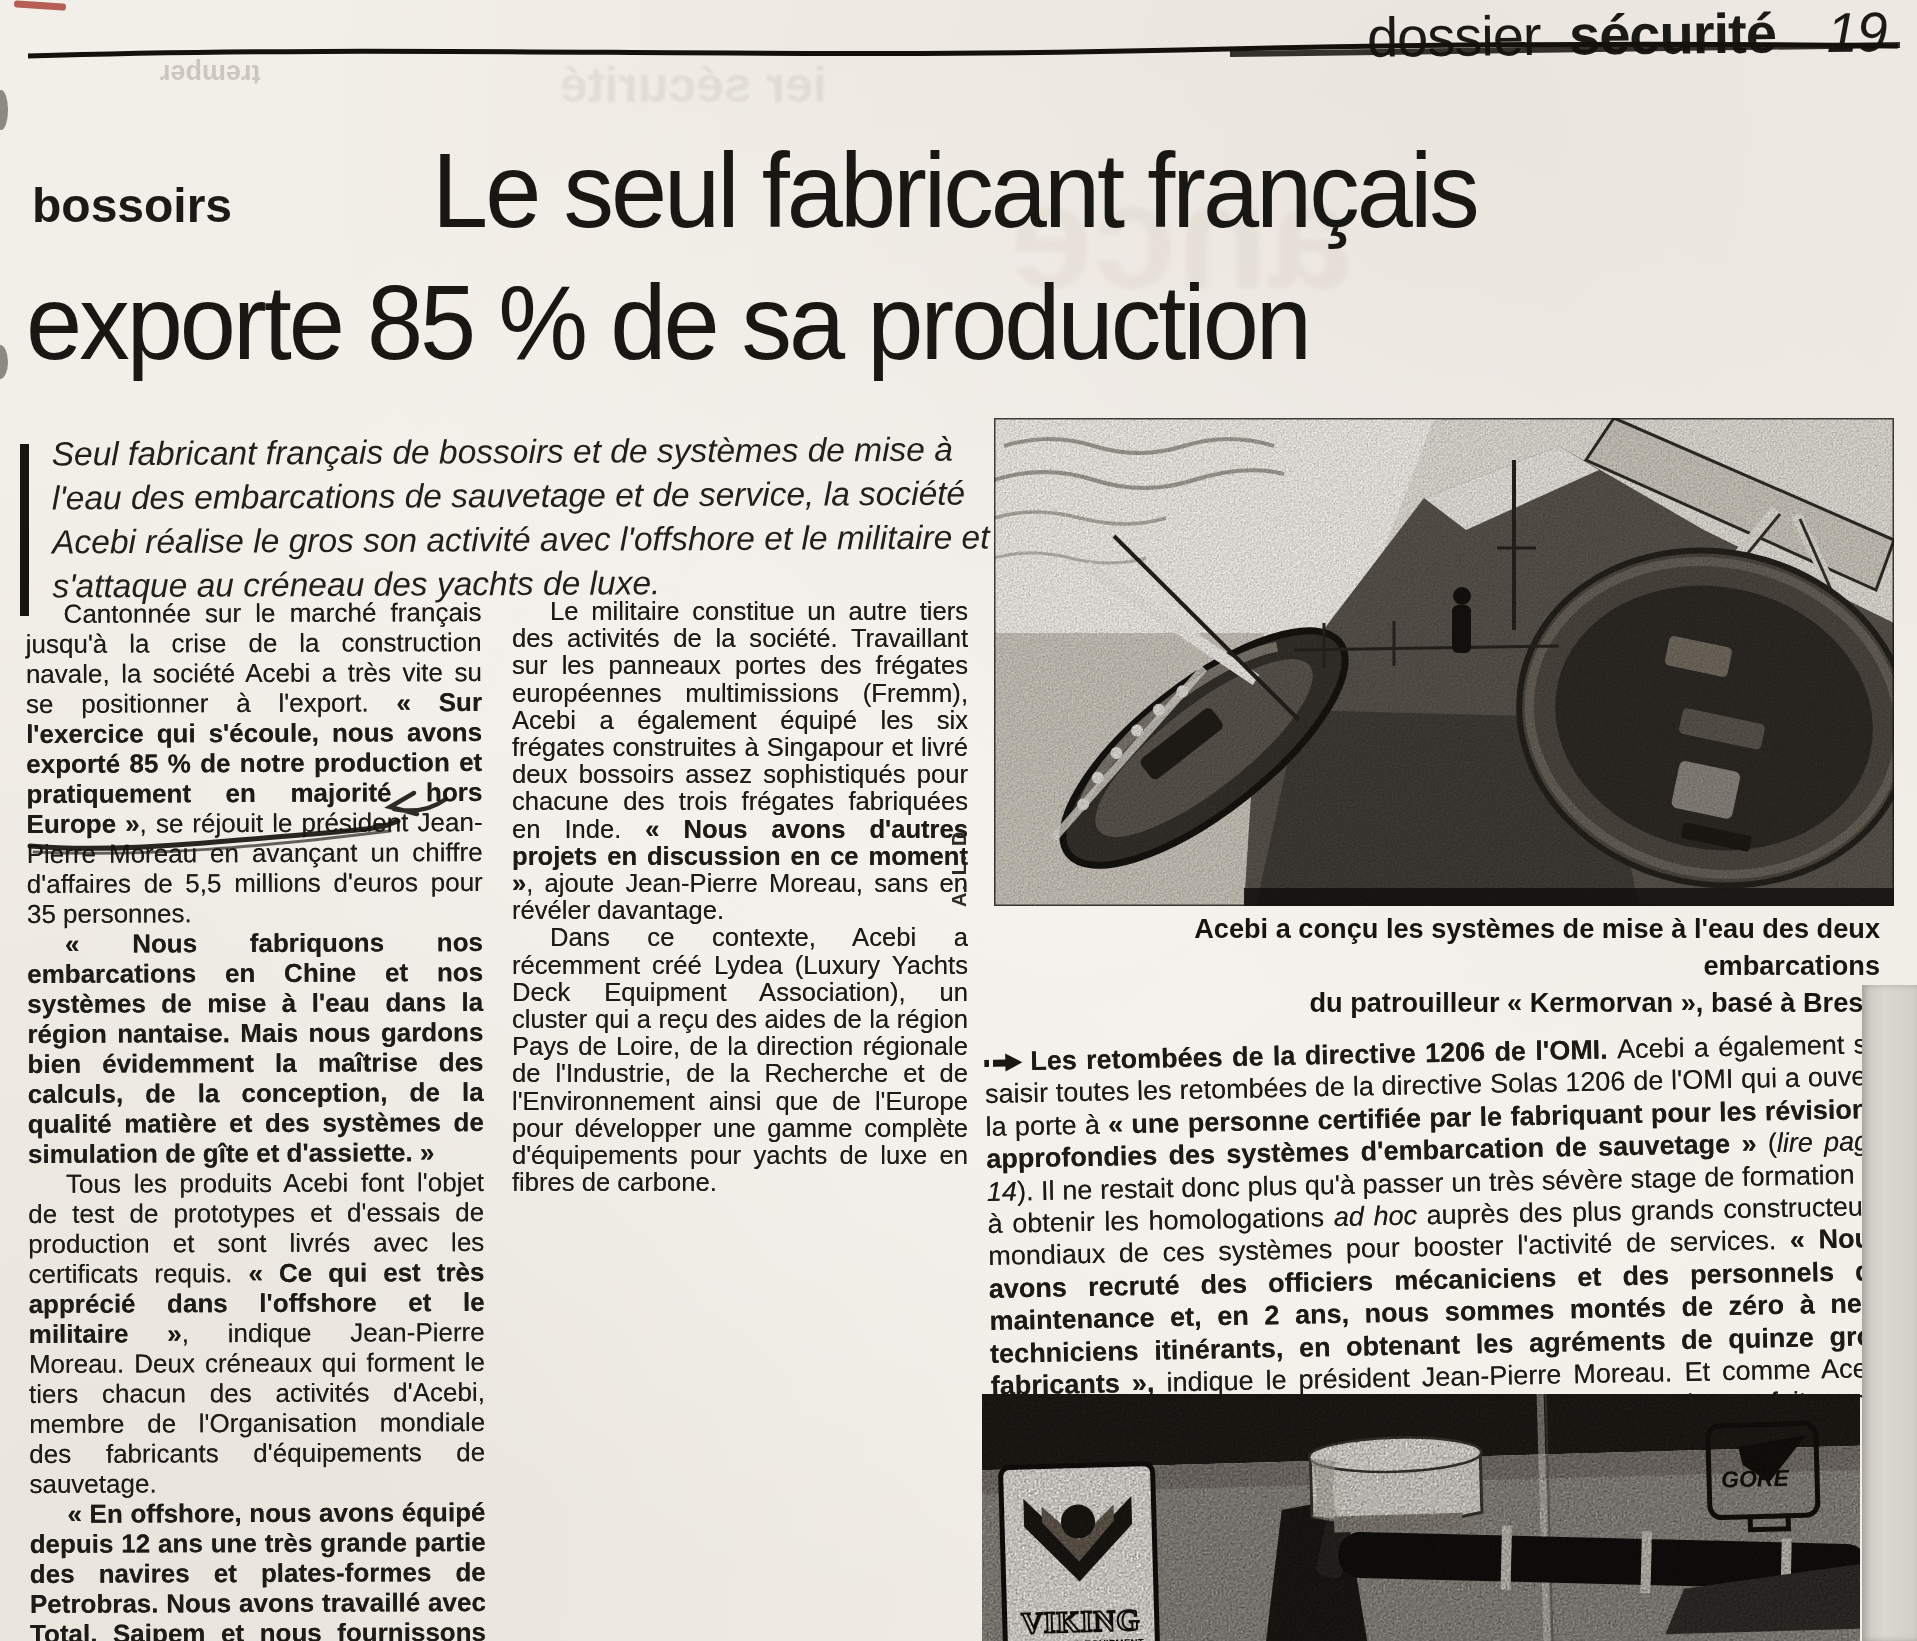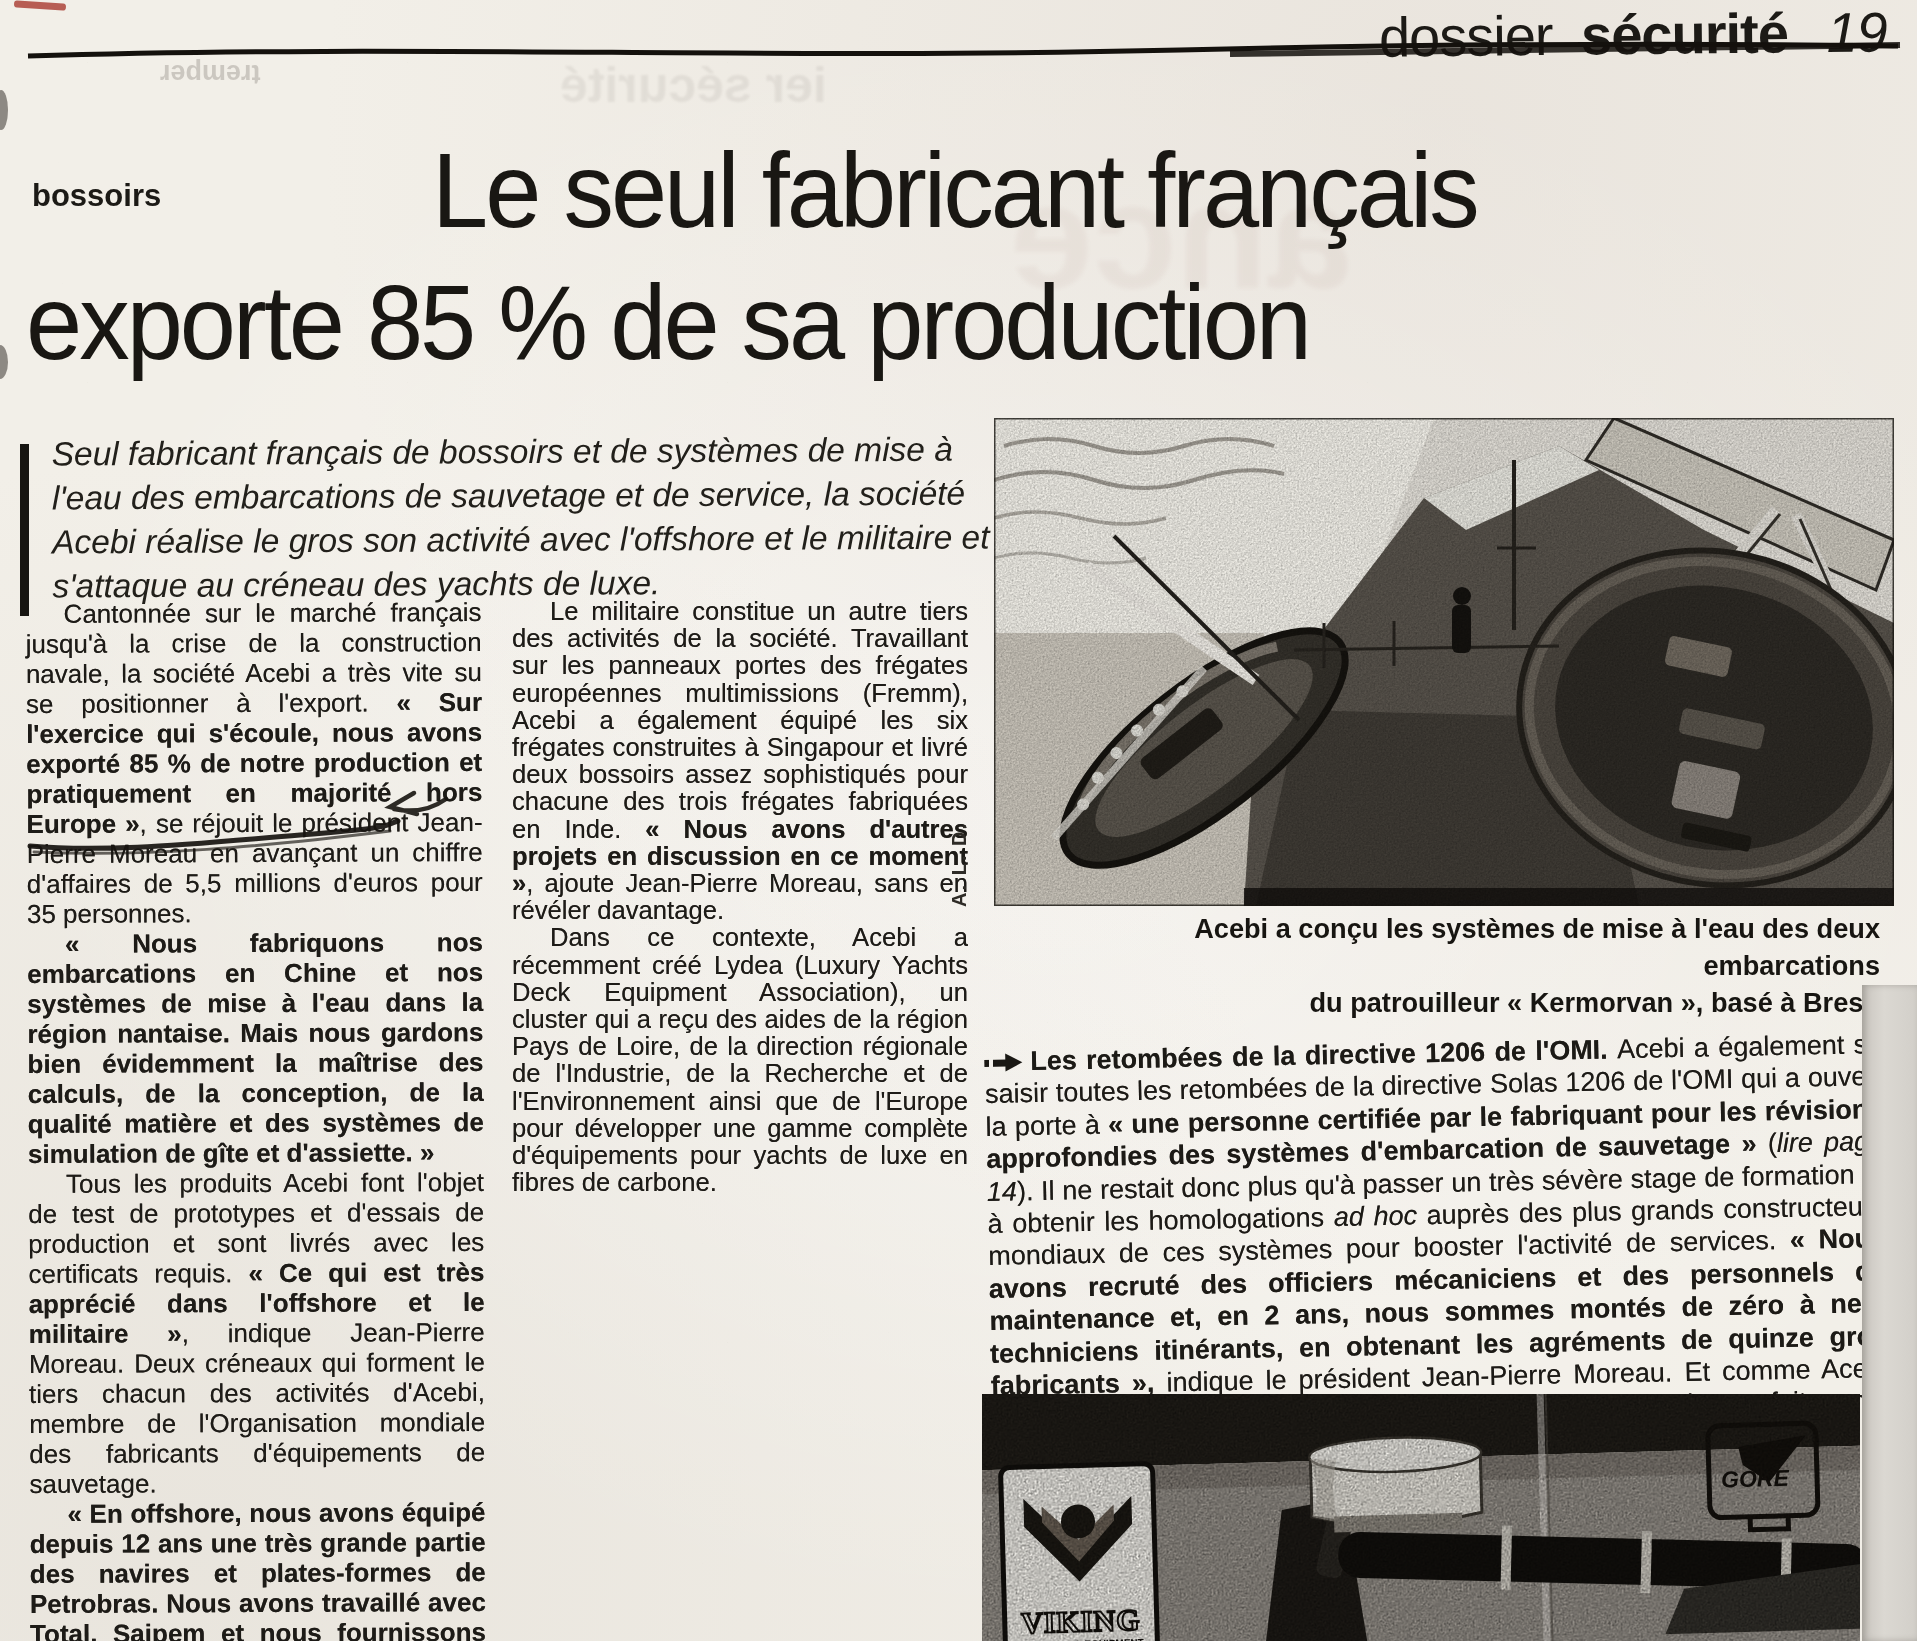--- a/index.html
+++ b/index.html
@@ -10,31 +10,31 @@
       radial-gradient(ellipse at 75% 8%, rgba(214,204,196,.30), transparent 55%),
       radial-gradient(ellipse at 10% 95%, rgba(205,198,188,.25), transparent 50%),
       radial-gradient(ellipse at 55% 50%, rgba(255,255,255,.5), transparent 70%);
     font-family:"Liberation Sans", sans-serif;
     color:#1c1a16;
   }
   
   .masthead{position:absolute;top:2px;right:30px;font-size:56px;letter-spacing:-1px;white-space:nowrap;transform:rotate(-.6deg);}
   .m-light{font-weight:400;}
   .m-bold{font-weight:700;margin-left:14px;}
-  .m-num{font-style:italic;margin-left:24px;}
+  .m-num{font-style:italic;margin-left:36px;}
   .rule-svg{position:absolute;left:0;top:0;width:1917px;height:90px;pointer-events:none;}
   
   .ghost{position:absolute;color:#6a625c;pointer-events:none;font-weight:700;}
   .ghost-small{left:160px;top:58px;font-size:27px;opacity:.28;filter:blur(.6px);transform:scale(-1,-1);}
   .ghost-header{left:560px;top:56px;font-size:50px;opacity:.10;filter:blur(1.2px);transform:scale(-1,1);}
   .ghost-large{left:1010px;top:150px;font-size:150px;opacity:.06;filter:blur(2px);transform:scale(-1,1);color:#8a5a50;}
   .red-mark{position:absolute;left:14px;top:2px;width:52px;height:7px;background:#a83a2e;opacity:.8;transform:rotate(4deg);border-radius:3px;}
   .edge-mark{position:absolute;background:#3a352f;opacity:.55;border-radius:50%;}
   
-  .kicker{position:absolute;left:32px;top:178px;font-size:31px;font-weight:700;letter-spacing:0;}
+  .kicker{position:absolute;left:32px;top:178px;font-size:48px;font-weight:700;letter-spacing:0;}
   .hl{position:absolute;font-size:101px;font-weight:400;letter-spacing:-3px;color:#191713;white-space:nowrap;transform:scaleY(1.04);}
   .hl1{left:432px;top:134px;}
   .hl2{left:26px;top:266px;}
   
   .standfirst{position:absolute;left:52px;top:430px;width:940px;font-size:33.5px;line-height:44px;font-style:italic;color:#22201b;transform:rotate(-.3deg);}
   .stand-bar{position:absolute;left:20px;top:444px;width:9px;height:172px;background:#171511;}
   
   .col{position:absolute;top:598px;width:456px;font-size:26px;text-align:justify;color:#1d1b17;text-shadow:0 0 .4px rgba(25,22,18,.7);}
   .col1{left:28px;line-height:30px;transform:rotate(-.25deg);}
   .col2{left:512px;line-height:27.2px;font-size:25.6px;}

